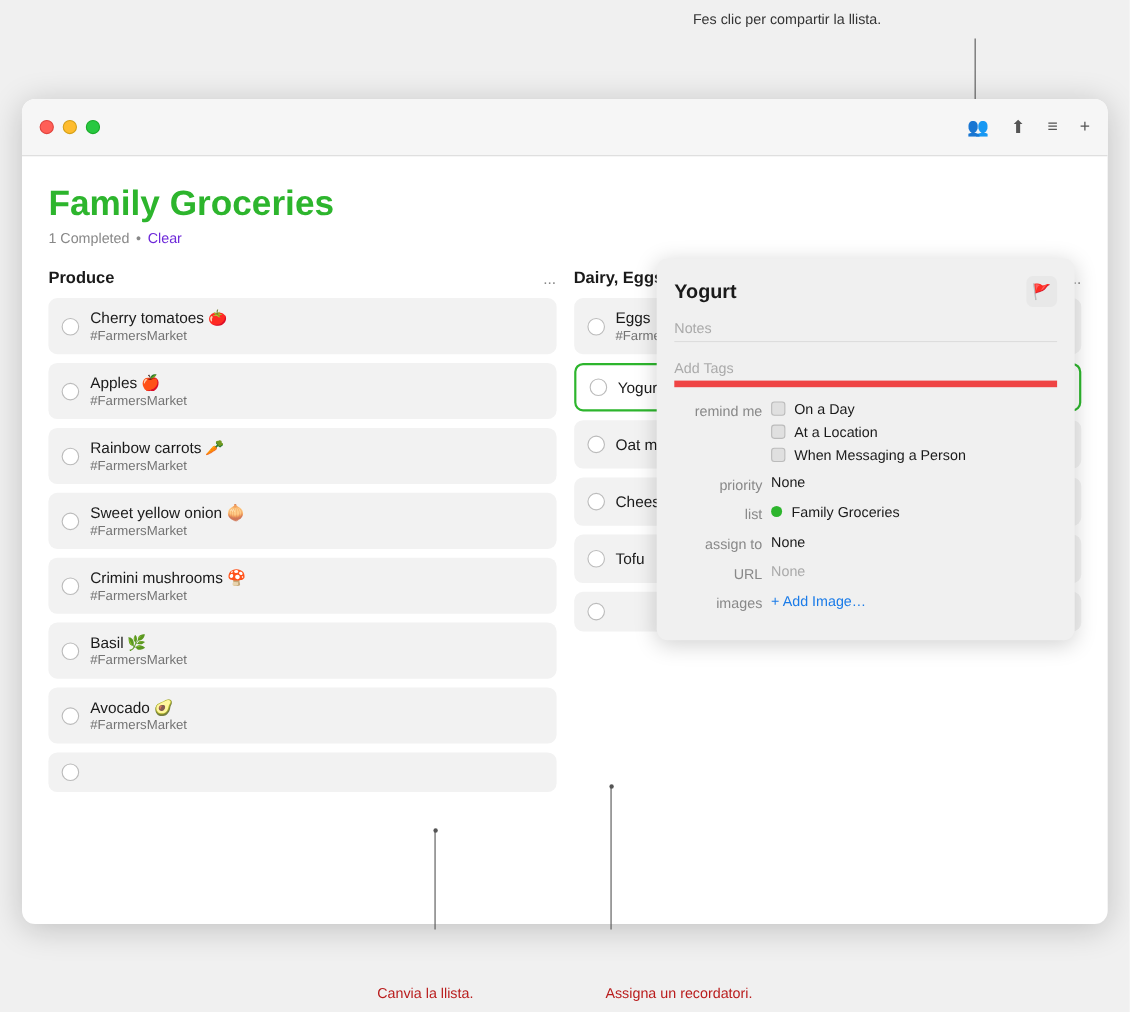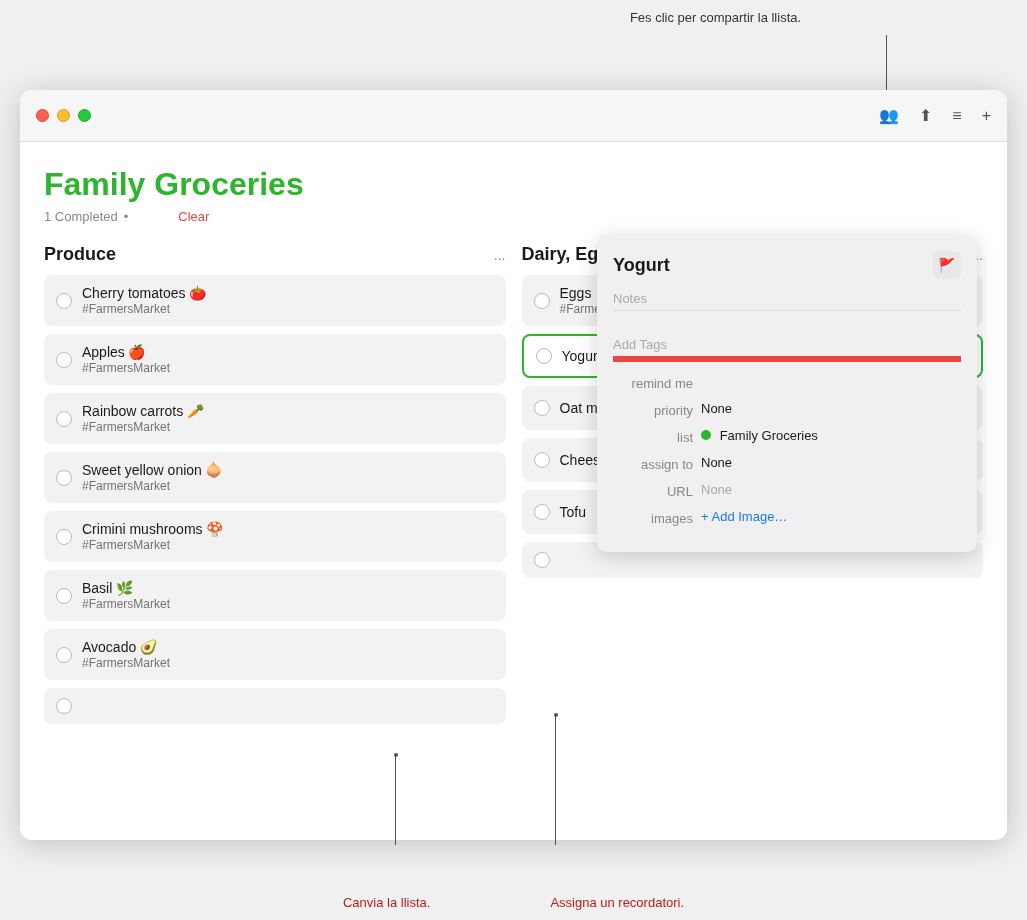--- a/index.html
+++ b/index.html
@@ -111,43 +111,42 @@
 
     .completed-bar {
       font-size: 13px;
       color: #888;
       margin-bottom: 20px;
       display: flex;
       gap: 6px;
       align-items: center;
     }
     .clear-link {
-      color: #ef4444;
+      color: #6d28d9;
       cursor: pointer;
-      margin-left: 44px;
     }
 
     .columns {
       display: flex;
       gap: 16px;
     }
 
     .column {
       flex: 1;
       min-width: 0;
     }
 
     .column-header {
       display: flex;
       align-items: center;
       justify-content: space-between;
       margin-bottom: 10px;
     }
     .column-title {
-      font-size: 18px;
+      font-size: 15px;
       font-weight: 700;
       color: #1a1a1a;
     }
     .column-dots {
       color: #888;
       font-size: 14px;
       cursor: pointer;
     }
 
     .list-item {
@@ -232,21 +231,21 @@
       display: flex;
       align-items: center;
       justify-content: center;
       font-size: 14px;
       cursor: pointer;
     }
 
     .detail-notes {
       font-size: 13px;
       color: #aaa;
-      margin-bottom: 22px;
+      margin-bottom: 12px;
       padding: 4px 0;
       border-bottom: 1px solid #ddd;
     }
     .detail-tags {
       font-size: 13px;
       color: #aaa;
       margin-bottom: 12px;
       padding: 4px 0;
       border-bottom: 6px solid #ef4444;
     }
@@ -512,20 +511,34 @@
     <div class="detail-header">
       <span class="detail-title">Yogurt</span>
       <div class="detail-flag">🚩</div>
     </div>
 
     <div class="detail-notes">Notes</div>
     <div class="detail-tags">Add Tags</div>
 
     <div class="detail-row">
       <span class="detail-label">remind me</span>
+      <div class="remind-options">
+        <div class="remind-option">
+          <div class="remind-checkbox"></div>
+          <span class="remind-label">On a Day</span>
+        </div>
+        <div class="remind-option">
+          <div class="remind-checkbox"></div>
+          <span class="remind-label">At a Location</span>
+        </div>
+        <div class="remind-option">
+          <div class="remind-checkbox"></div>
+          <span class="remind-label">When Messaging a Person</span>
+        </div>
+      </div>
     </div>
 
     <div class="detail-row">
       <span class="detail-label">priority</span>
       <span class="detail-value">None</span>
     </div>
 
     <div class="detail-row">
       <span class="detail-label">list</span>
       <span class="detail-value">

